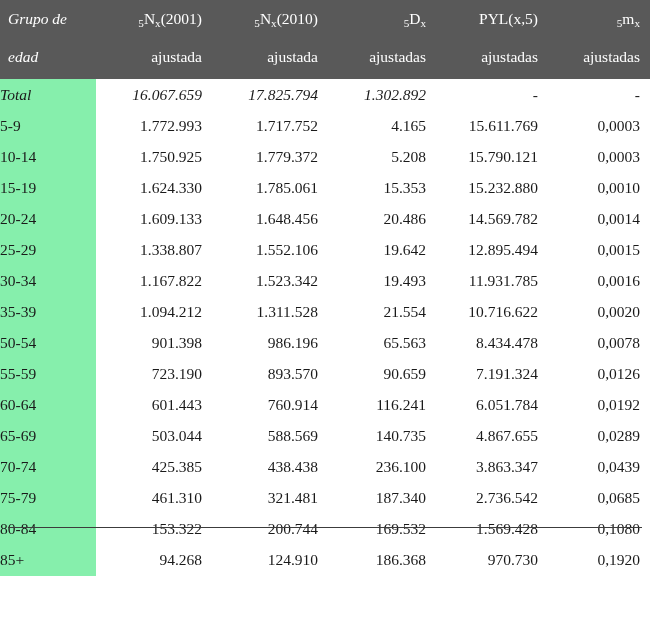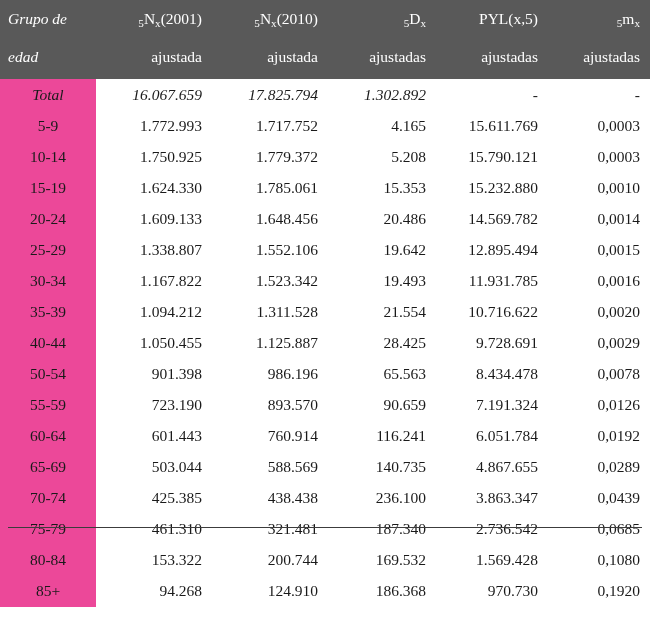--- a/index.html
+++ b/index.html
@@ -47,22 +47,22 @@
   tbody td {
     font-size: 15.5px;
     padding: 4px 10px 4px 6px;
     text-align: right;
     vertical-align: middle;
     height: 23px;
     line-height: 1.15;
     white-space: nowrap;
   }
   tbody td.first-col {
-    background: #ec4899;
-    text-align: center;
+    background: #86efac;
+    text-align: left;
     padding-left: 0;
     padding-right: 0;
     color: #1a1a1a;
   }
   tbody tr.total-row td {
     font-style: italic;
   }
   tbody tr.total-row td.first-col {
     font-style: italic;
   }
@@ -180,28 +180,20 @@
         </tr>
         <tr>
           <td class="first-col">35-39</td>
           <td>1.094.212</td>
           <td>1.311.528</td>
           <td>21.554</td>
           <td>10.716.622</td>
           <td>0,0020</td>
         </tr>
         <tr>
-          <td class="first-col">40-44</td>
-          <td>1.050.455</td>
-          <td>1.125.887</td>
-          <td>28.425</td>
-          <td>9.728.691</td>
-          <td>0,0029</td>
-        </tr>
-        <tr>
           <td class="first-col">50-54</td>
           <td>901.398</td>
           <td>986.196</td>
           <td>65.563</td>
           <td>8.434.478</td>
           <td>0,0078</td>
         </tr>
         <tr>
           <td class="first-col">55-59</td>
           <td>723.190</td>

